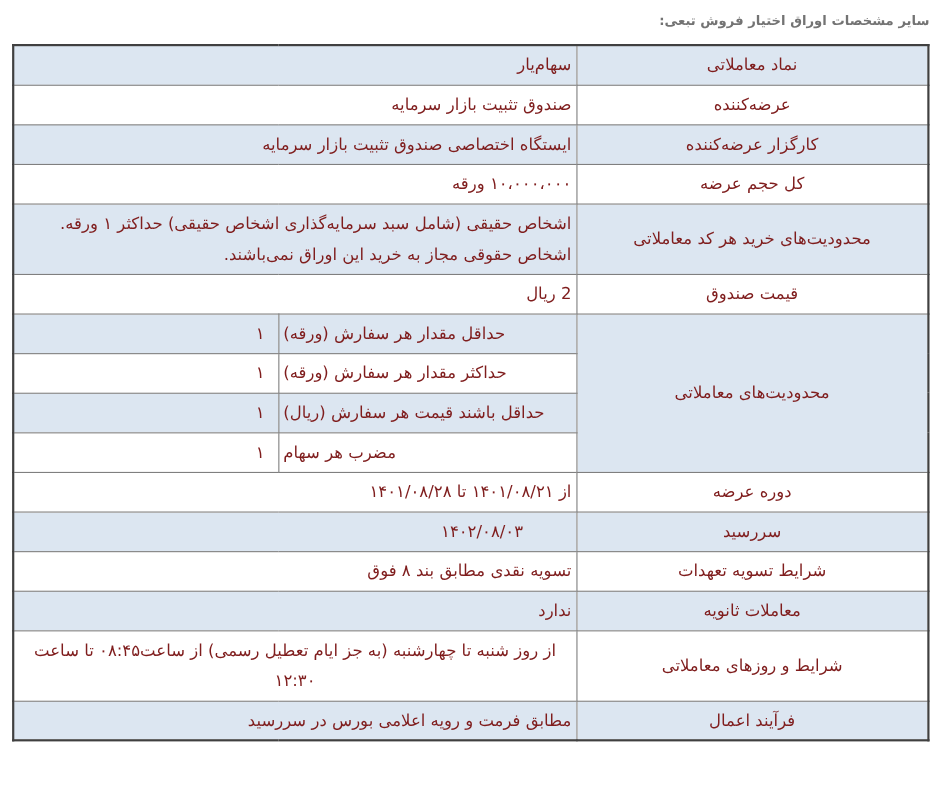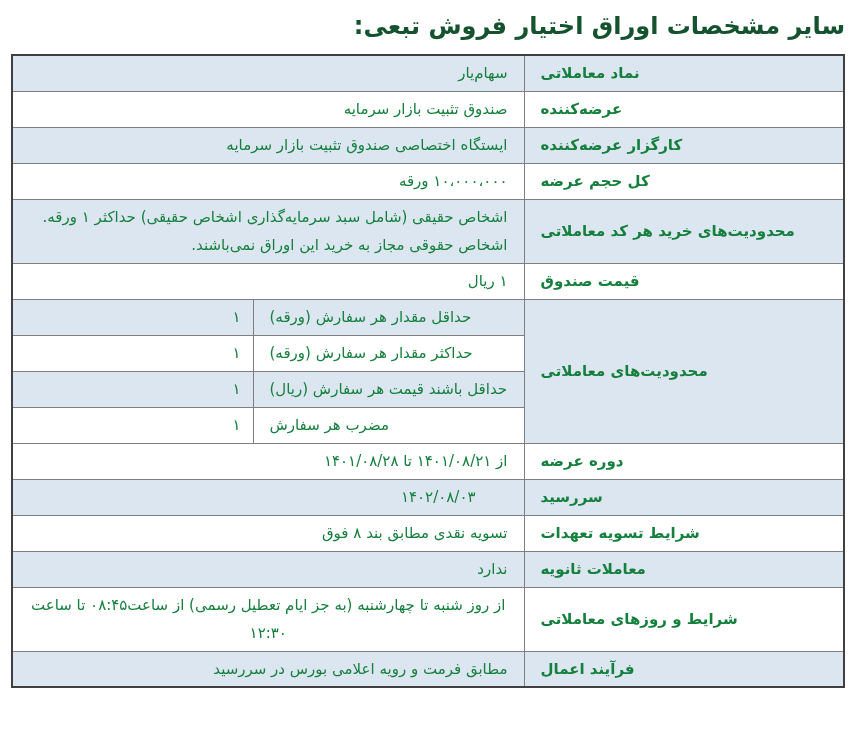--- a/index.html
+++ b/index.html
@@ -10,52 +10,52 @@
     height: 729px;
     overflow: hidden;
     font-family: "DejaVu Sans", "Liberation Sans", sans-serif;
     direction: rtl;
   }
   .page {
     padding: 10px 13px 0 13px;
     box-sizing: border-box;
   }
   .doc-title {
-    font-size: 24px;
+    font-size: 12px;
     font-weight: bold;
-    color: #14532d;
+    color: #737373;
     margin: 2px 0 14px 0;
     text-align: right;
     letter-spacing: 0;
   }
   table.specs {
     border-collapse: collapse;
     width: 832px;
     table-layout: fixed;
     border: 2px solid #404040;
   }
   col.c-label   { width: 320px; }
   col.c-sublbl  { width: 271px; }
   col.c-subval  { width: 241px; }
   td {
     border: 1px solid #7f7f7f;
     font-size: 15px;
-    color: #15803d;
-    padding: 3px 16px;
+    color: #7f1d1d;
+    padding: 3px 4px;
     vertical-align: middle;
     overflow: hidden;
   }
   tr.r-single { height: 36px; }
   tr.r-tall   { height: 52px; }
   tr.light > td { background: #dce6f1; }
   tr.white > td { background: #ffffff; }
   td.cell-light { background: #dce6f1; }
   td.label {
-    font-weight: bold;
-    text-align: left;
+    font-weight: normal;
+    text-align: center;
     line-height: 1.35;
   }
   td.value {
     text-align: right;
     line-height: 1.9;
   }
   td.multiline { white-space: pre-line; }
   td.center    { text-align: center; margin-left: 25px; }
   td.pad-start { padding-right: 48px; margin-left: 38px; }
   td.subvalue  { text-align: right; padding-right: 12px; }
@@ -97,38 +97,38 @@
       </tr>
 
       <tr class="r-tall light">
         <td class="label">محدودیت‌های خرید هر کد معاملاتی</td>
         <td class="value multiline" colspan="2">اشخاص حقیقی (شامل سبد سرمایه‌گذاری اشخاص حقیقی) حداکثر ۱ ورقه.
 اشخاص حقوقی مجاز به خرید این اوراق نمی‌باشند.</td>
       </tr>
 
       <tr class="r-single white">
         <td class="label">قیمت صندوق</td>
-        <td class="value" colspan="2">۱ ریال</td>
+        <td class="value" colspan="2">2 ریال</td>
       </tr>
 
       <tr class="r-single light">
         <td class="label cell-light" rowspan="4">محدودیت‌های معاملاتی</td>
         <td class="sublabel">حداقل مقدار هر سفارش (ورقه)</td>
         <td class="subvalue">۱</td>
       </tr>
       <tr class="r-single white">
         <td class="sublabel">حداکثر مقدار هر سفارش (ورقه)</td>
         <td class="subvalue">۱</td>
       </tr>
       <tr class="r-single light">
         <td class="sublabel">حداقل باشند قیمت هر سفارش (ریال)</td>
         <td class="subvalue">۱</td>
       </tr>
       <tr class="r-single white">
-        <td class="sublabel">مضرب هر سفارش</td>
+        <td class="sublabel">مضرب هر سهام</td>
         <td class="subvalue">۱</td>
       </tr>
 
       <tr class="r-single white">
         <td class="label">دوره عرضه</td>
         <td class="value" colspan="2">از ۱۴۰۱/۰۸/۲۱ تا ۱۴۰۱/۰۸/۲۸</td>
       </tr>
 
       <tr class="r-single light">
         <td class="label">سررسید</td>

